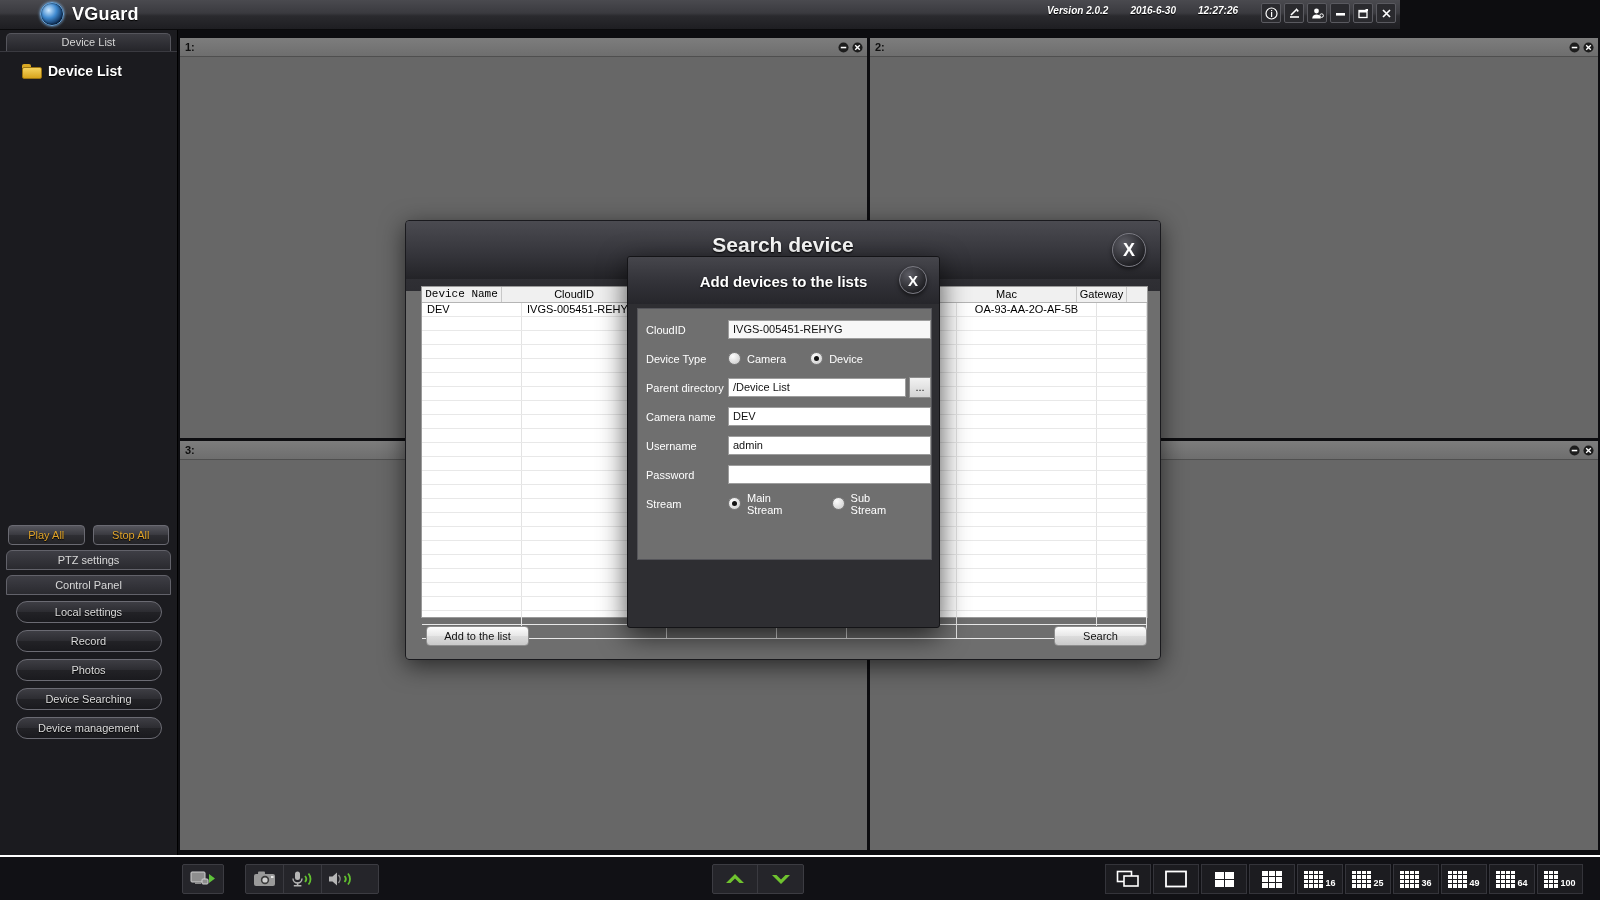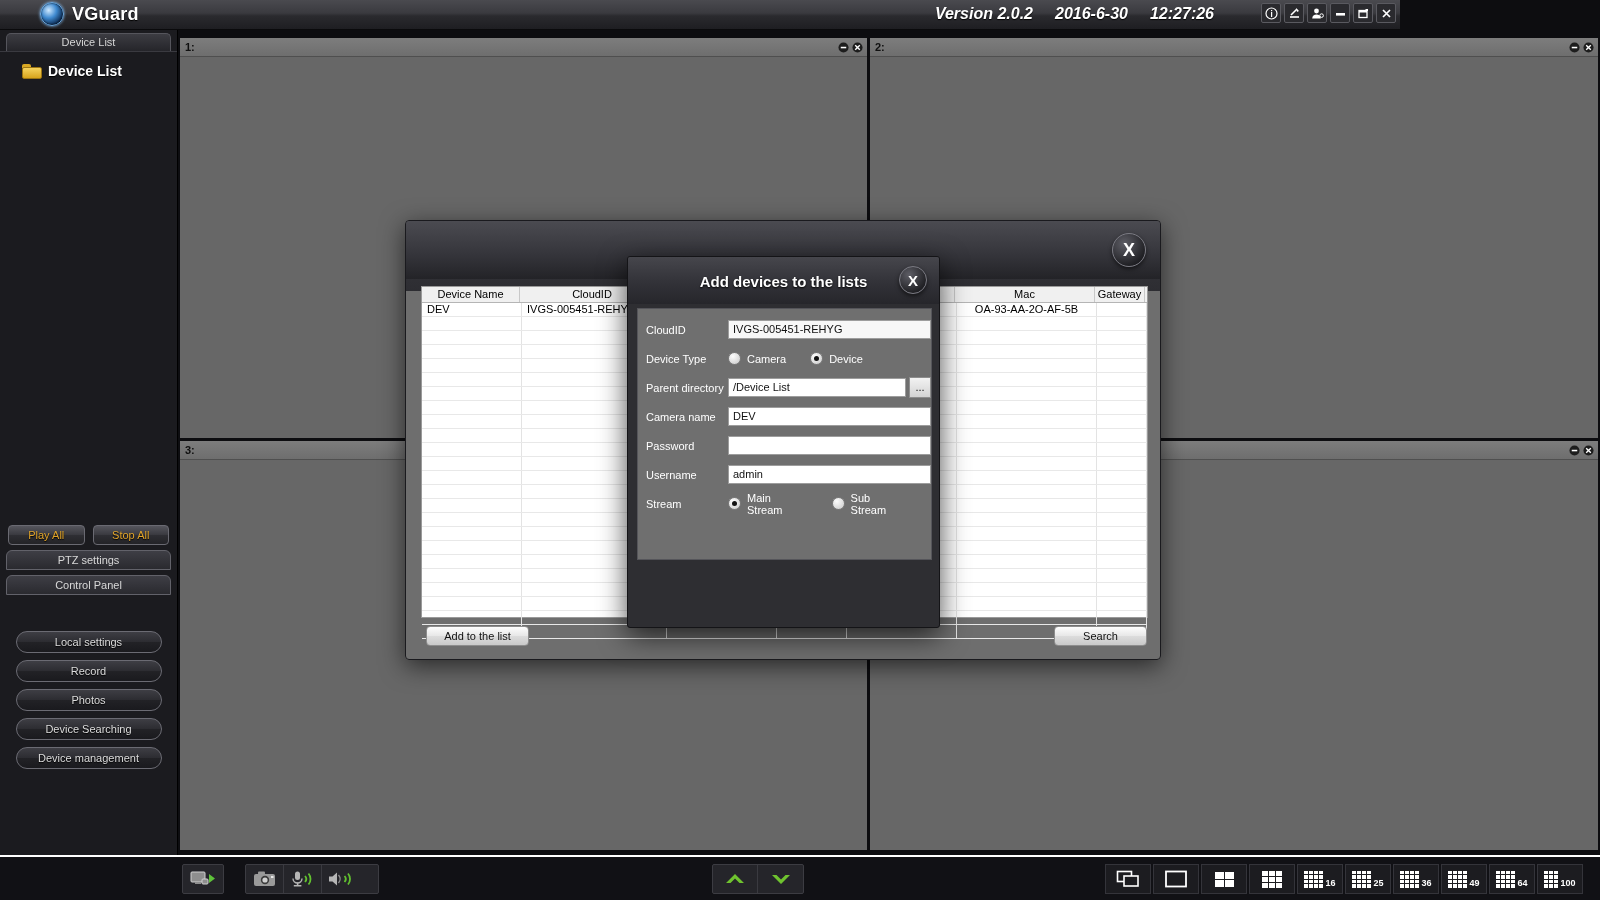--- a/index.html
+++ b/index.html
@@ -19,22 +19,22 @@
   }
   #brand { position: absolute; left: 40px; top: 2px; display: flex; align-items: center; gap: 8px; }
   .logo-lens {
     width: 24px; height: 24px; border-radius: 50%;
     background: radial-gradient(circle at 35% 33%, #cfe9ff 0%, #3f8ad0 38%, #11345e 70%, #050b14 100%);
     box-shadow: 0 0 3px #8fc8ff, inset 0 0 2px #000;
     border: 1px solid #6aa8e0;
   }
   #brand-name { color: #fff; font-size: 18px; font-weight: bold; letter-spacing: .3px; text-shadow: 0 1px 1px #000; }
   #version-block {
-    position: absolute; right: 186px; top: 5px;
-    color: #fff; font-size: 16px; font-weight: bold; font-style: italic;
+    position: absolute; right: 162px; top: 5px;
+    color: #fff; font-size: 10px; font-weight: bold; font-style: italic;
     text-shadow: 0 1px 1px #000; display: flex; gap: 22px; align-items: flex-end;
   }
   #win-controls { position: absolute; right: 4px; top: 3px; display: flex; gap: 3px; }
   .win-btn {
     width: 20px; height: 20px; background: #2a2a2e;
     border: 1px solid #5a5a60; border-radius: 2px;
     display: flex; align-items: center; justify-content: center;
     color: #f0f0f0; font-size: 11px; cursor: pointer;
   }
   .win-btn svg { display: block; }
@@ -76,21 +76,21 @@
     border: 1px solid #6a6a72; color: #e0a42a; font-size: 11px;
     text-align: center; line-height: 18px; cursor: pointer;
     text-shadow: 0 1px 1px #000;
   }
   .section-tab {
     margin: 5px 6px 0 6px; height: 20px;
     background: linear-gradient(to bottom, #3e3e45, #2a2a2f);
     border: 1px solid #62626a; border-radius: 6px 6px 0 0;
     color: #d8d8d8; font-size: 11px; text-align: center; line-height: 19px; cursor: pointer;
   }
-  #panel-body { margin: 0 6px; padding-top: 36px; height: 210px; }
+  #panel-body { margin: 0 6px; padding-top: 6px; height: 210px; }
   .panel-btn {
     display: block; width: 146px; height: 22px; margin: 0 auto 7px auto;
     background: linear-gradient(to bottom, #3e3e44, #2c2c31 50%, #222226 51%, #1a1a1e);
     border: 1px solid #6b6b73; border-radius: 11px;
     color: #dcdcdc; font-size: 11px; text-align: center; line-height: 20px; cursor: pointer;
     text-shadow: 0 1px 1px #000;
   }
 
   
   #video-area { position: absolute; left: 178px; top: 32px; width: 1422px; height: 820px; background: #0d0d10; }
@@ -372,26 +372,27 @@
             <path d="M3.5 3.5 L8.5 8.5 M8.5 3.5 L3.5 8.5" stroke="#fff" stroke-width="1.5"></path>
           </svg>
       </span>
     </div>
     <div class="vpane-body"></div>
   </div>
 </div>
 
 <div id="search-dialog">
   <div id="search-titlebar">
+    <div id="search-title">Search device</div>
     <div id="search-close" class="round-x">X</div>
   </div>
 
   <div id="dev-table">
     <div id="dev-thead">
-        <div class="th" style="width: 98px;">Device Name</div>
+        <div class="th" style="width: 80px; font-family: Liberation Mono, monospace;">Device Name</div>
         <div class="th" style="width: 145px;">CloudID</div>
         <div class="th" style="width: 110px;">IP</div>
         <div class="th" style="width: 70px;">Port</div>
         <div class="th" style="width: 110px;">Subnet mask</div>
         <div class="th" style="width: 140px;">Mac</div>
         <div class="th" style="width: 50px;">Gateway</div>
       </div>
     <div id="dev-tbody">
         <div class="dev-row">
           <div class="td" style="width: 100px;">DEV</div>
@@ -645,27 +646,27 @@
       <span class="finput">/Device List</span>
       <span class="dots-btn">...</span>
     </div>
 
     <div class="frow">
       <span class="flabel">Camera name</span>
       <span class="finput">DEV</span>
     </div>
 
     <div class="frow">
+      <span class="flabel">Username</span>
+      <span class="finput">admin</span>
+    </div>
+
+    <div class="frow">
       <span class="flabel">Password</span>
       <span class="finput"></span>
-    </div>
-
-    <div class="frow">
-      <span class="flabel">Username</span>
-      <span class="finput">admin</span>
     </div>
 
 
     <div class="frow">
       <span class="flabel">Stream</span>
       <span class="radio-wrap">
         <span class="radio on"></span>
         <span class="radio-lbl">Main Stream</span>
       </span>
       <span class="radio-wrap">

